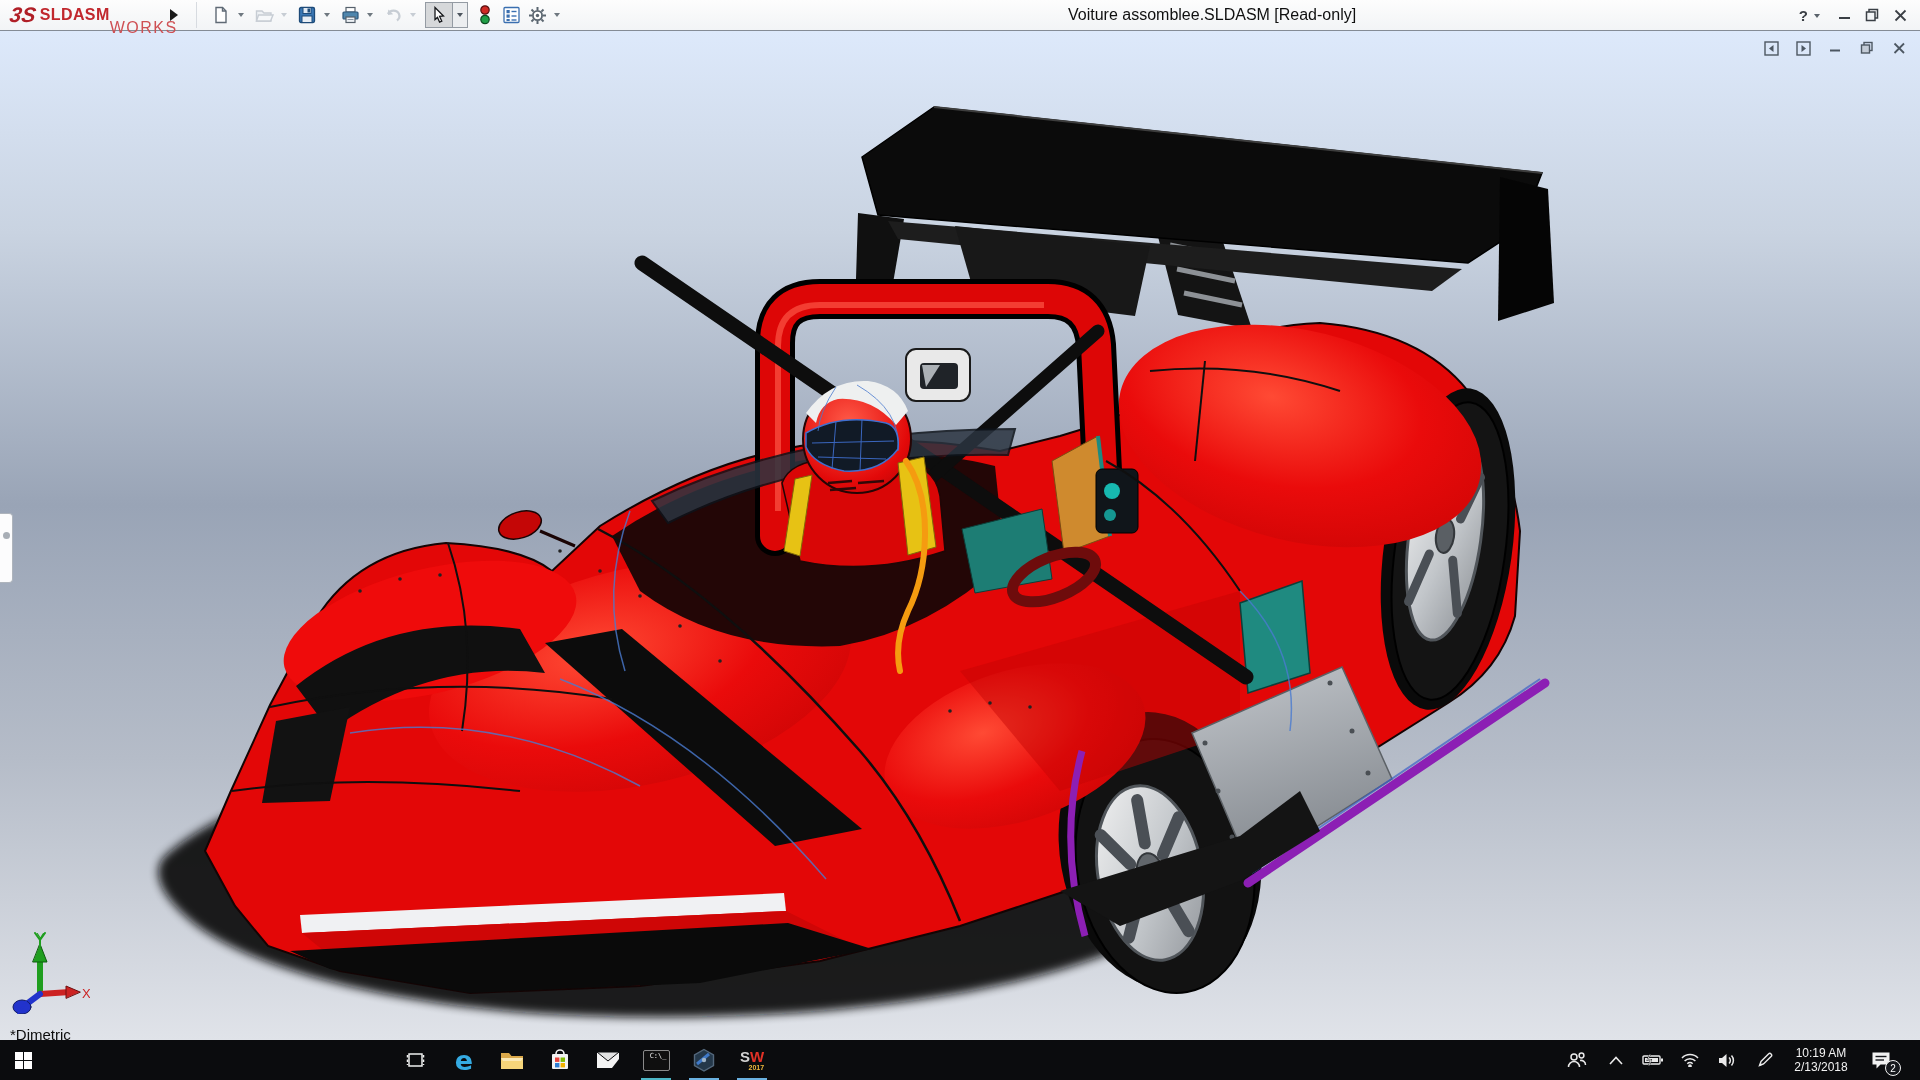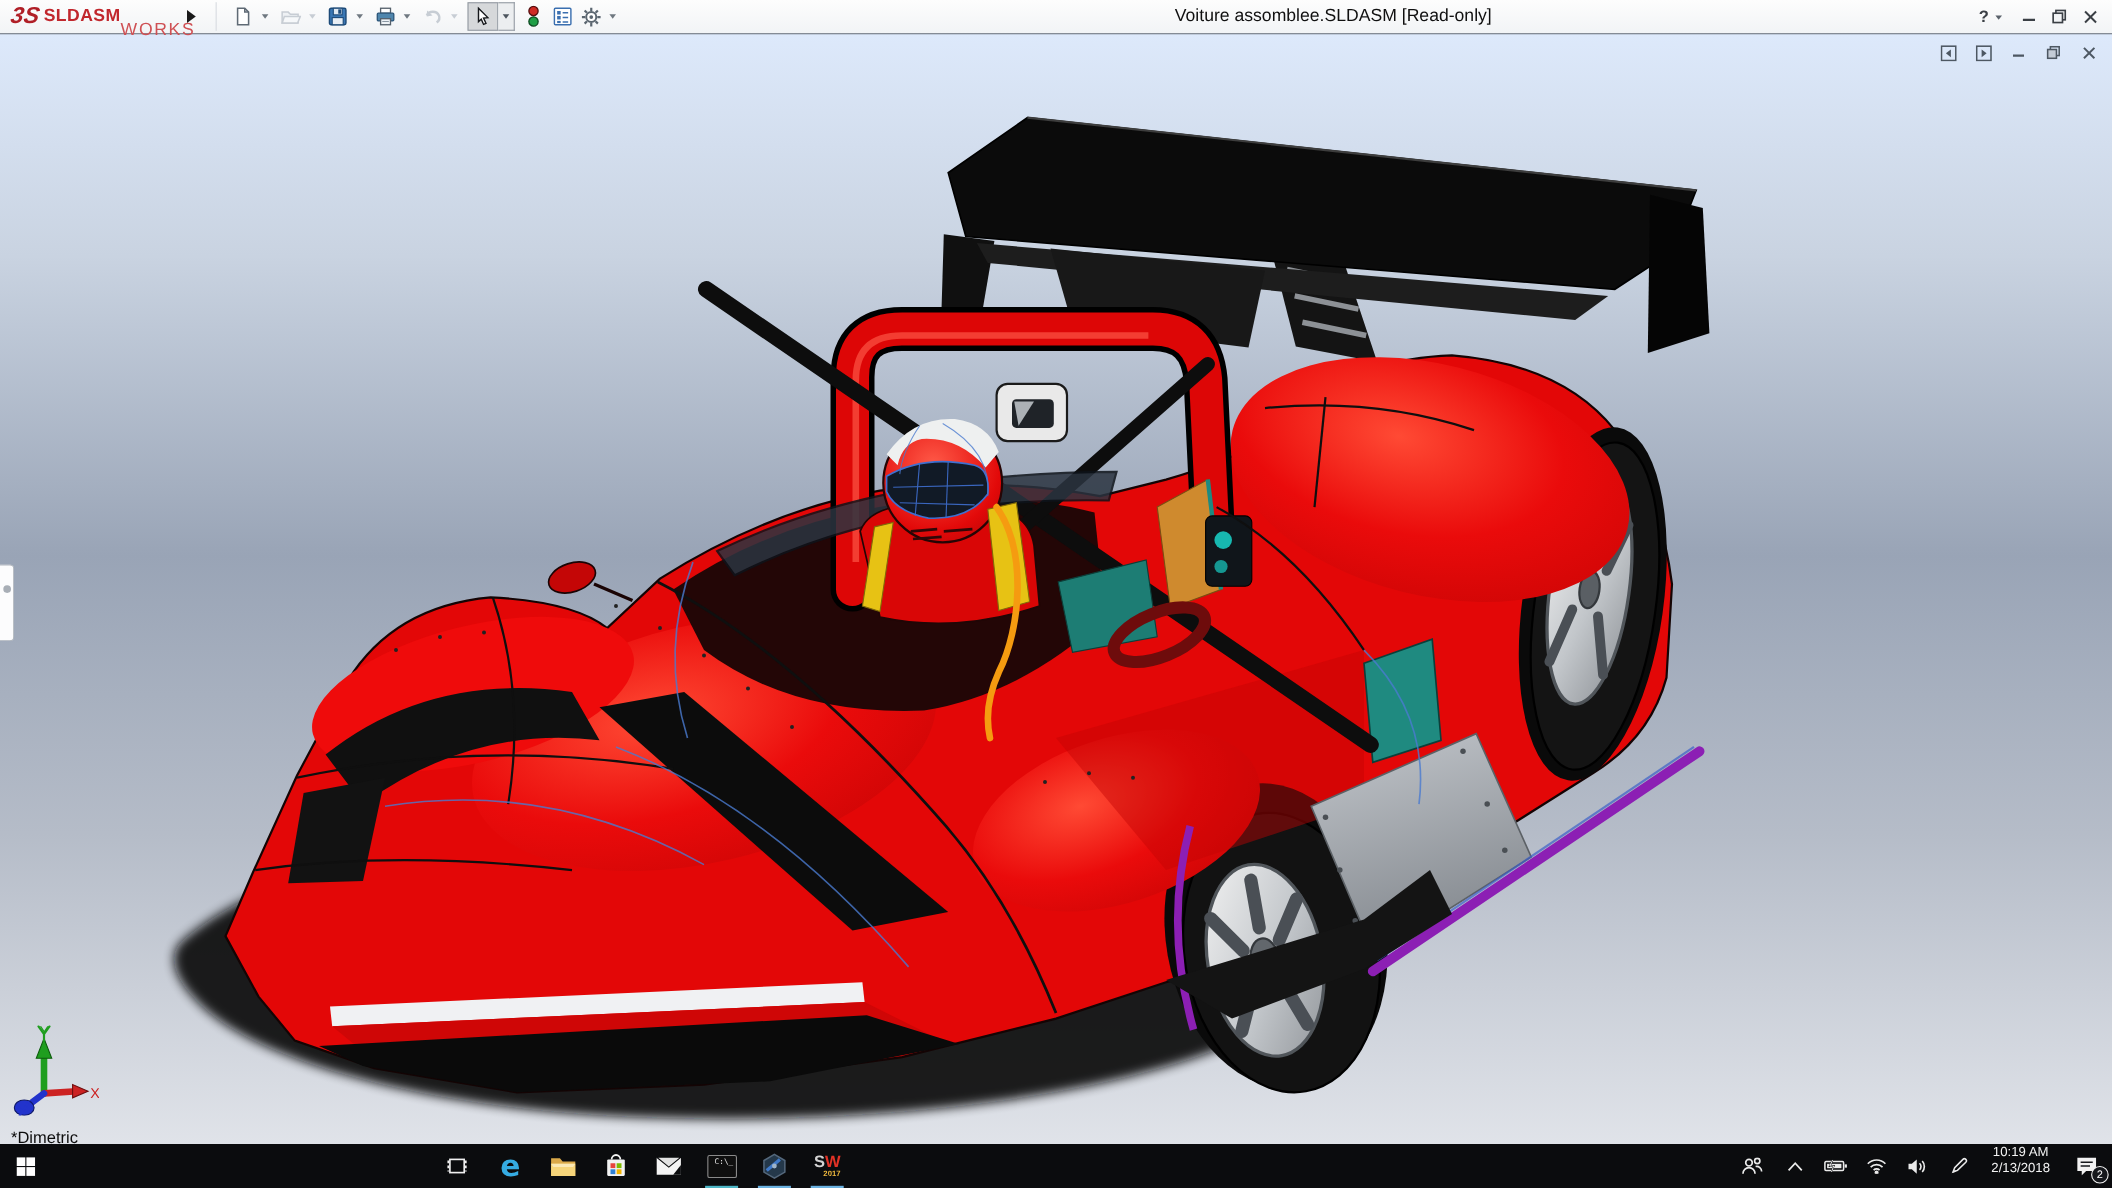--- a/index.html
+++ b/index.html
@@ -76,21 +76,21 @@
   .app.cmdapp.running::after { background:#4db6c6; }
   .edge-e { font-size:27px; font-weight:bold; color:#35abe2; font-family:"DejaVu Sans",sans-serif;
             line-height:1; }
   .cmd-box { width:27px; height:21px; background:#0f0f0f; border:1px solid #8a8a8a; border-radius:2px;
              color:#e8e8e8; font-family:"DejaVu Sans Mono",monospace; font-size:7px; line-height:9px;
              padding:1px 2px; text-align:right; }
   .swicon { text-align:right; line-height:1; }
   .swicon .s1 { font-size:15px; font-weight:bold; color:#d3d3d3; }
   .swicon .s2 { font-size:15px; font-weight:bold; color:#e23226; }
   .swicon .yr { font-size:7px; font-weight:bold; color:#efb93e; margin-top:-1px; }
-  .tray { position:absolute; right:0; top:0; height:40px; display:flex; }
+  .tray { position:absolute; right:16px; top:0; height:40px; display:flex; align-items:center; }
   .tray-ic { height:40px; display:flex; align-items:center; justify-content:center; cursor:pointer; }
   .clock { width:74px; text-align:center; font-size:12px; line-height:14px; color:#f2f2f2; cursor:pointer; }
   .action { position:relative; width:46px; height:40px; display:flex; align-items:center;
             justify-content:center; cursor:pointer; }
   .badge { position:absolute; right:3px; bottom:4px; width:16px; height:16px; border-radius:50%;
            background:#16181c; border:1.5px solid #f2f2f2; color:#fff; font-size:10px;
            display:flex; align-items:center; justify-content:center; }
 </style>
 </head>
 <body>

